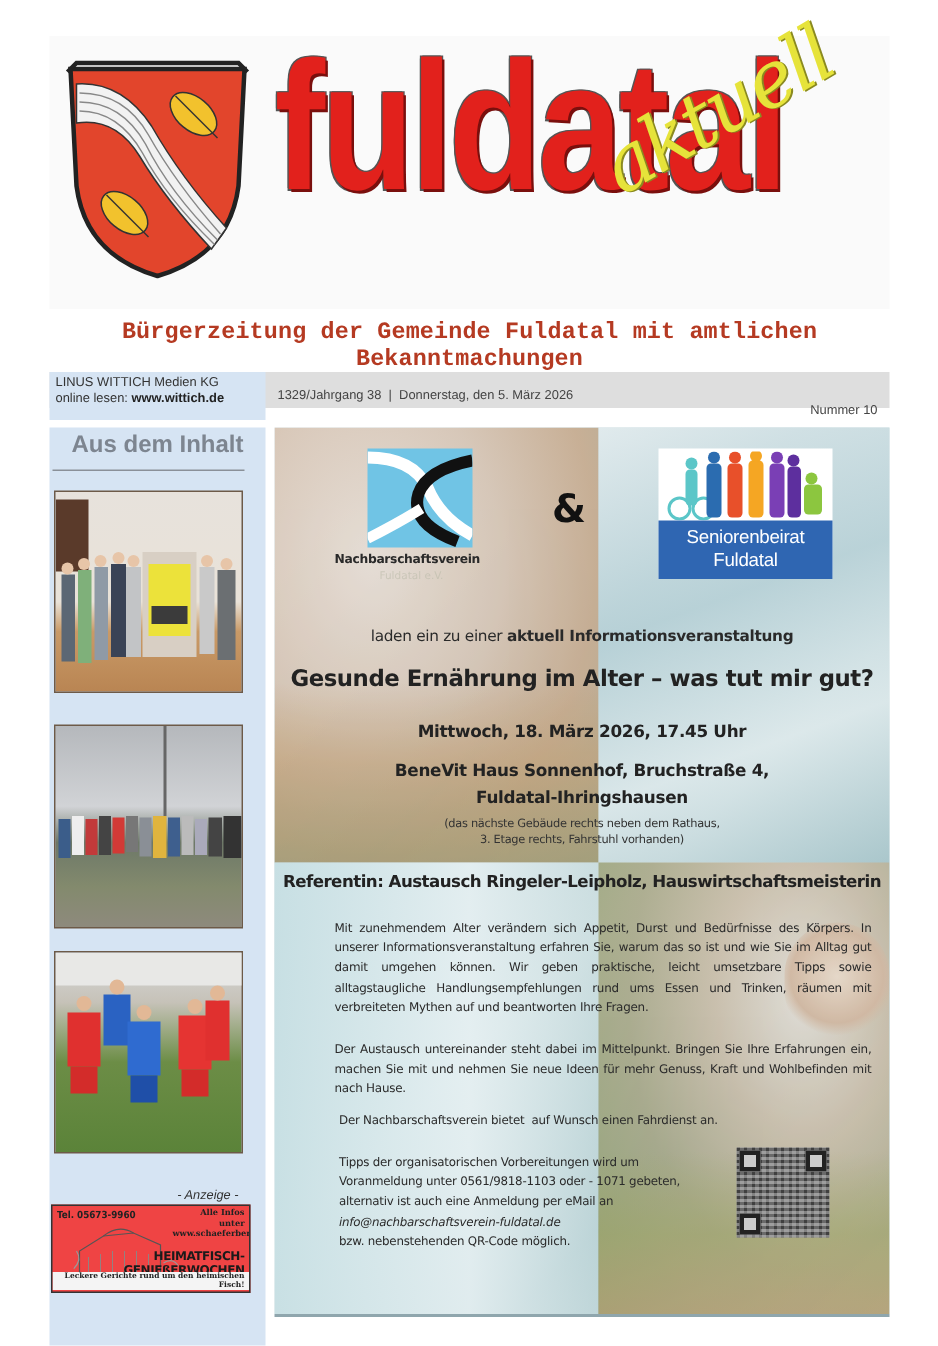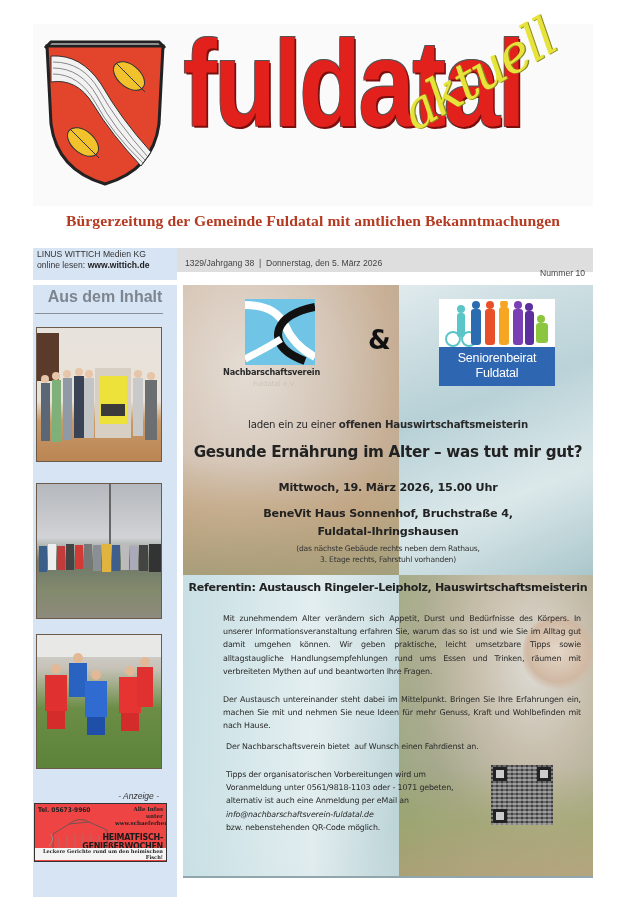--- a/index.html
+++ b/index.html
@@ -12,21 +12,21 @@
   .wordmark { position: absolute; left: 150px; top: 0px; height: 120px; font-family: "Liberation Sans", sans-serif;
     font-weight: 700; font-size: 122px; letter-spacing: -3px; line-height: 120px; color: #e2211c;
     text-shadow: 2px 2px 0 #7a0f0d, -1px -1px 0 #555, 1px -1px 0 #555, -1px 1px 0 #555; transform: scaleX(0.83); transform-origin: left top; }
   .aktuell { position: absolute; left: 388px; top: 58px; font-family: "DejaVu Serif", serif; font-style: italic;
     font-size: 52px; color: #e6e33a; transform: rotate(-30deg); transform-origin: left bottom;
     text-shadow: 1px 1px 0 #8a8a20; letter-spacing: -2px; }
   .localities { position: absolute; left: 156px; top: 126px; font-family: "DejaVu Sans", sans-serif; font-weight: 700;
     font-size: 15.5px; line-height: 19px; color: #333; letter-spacing: -0.3px; }
 
   .tagline { position: absolute; left: 33px; top: 212px; width: 560px; text-align: center;
-    font-family: Liberation Serif, serif; font-weight: 700; font-size: 15.6px; color: #b53a22; letter-spacing: 0.1px; }
+    font-family: Liberation Mono, monospace; font-weight: 700; font-size: 15.6px; color: #b53a22; letter-spacing: 0.1px; }
 
   
   .infobar { position: absolute; left: 33px; top: 248px; width: 560px; height: 24px; background: #dedede; display: flex; }
   .publisher { width: 144px; height: 32px; background: #d6e4f3; padding: 1px 4px; font-family: "Liberation Sans", sans-serif;
     font-size: 8.6px; line-height: 11px; color: #333; }
   .publisher b { color: #222; }
   .issue { flex: 1; padding: 10px 0 0 8px; font-family: "Liberation Sans", sans-serif; font-size: 8.6px; color: #444; }
   .number { padding: 20px 8px 0 0; font-family: "Liberation Sans", sans-serif; font-size: 8.6px; color: #444; }
 
   
@@ -254,24 +254,24 @@
       <rect x="93" y="22" width="12" height="20" rx="3" fill="#8cc63f"></rect>
         <circle cx="98" cy="18" r="4" fill="#8cc63f"></circle>
     </svg>
     <div class="sbr-band">
       <div>Seniorenbeirat</div>
       <div>Fuldatal</div>
     </div>
   </div>
 
   <div class="invite">
-    <span>laden ein zu einer </span><b>offenen Hauswirtschaftsmeisterin</b>
+    <span>laden ein zu einer </span><b>aktuell Informationsveranstaltung</b>
   </div>
   <div class="title">Gesunde Ernährung im Alter – was tut mir gut?</div>
-  <div class="date">Mittwoch, 19. März 2026, 15.00 Uhr</div>
+  <div class="date">Mittwoch, 18. März 2026, 17.45 Uhr</div>
   <div class="venue">
     <div>BeneVit Haus Sonnenhof, Bruchstraße 4,</div>
     <div>Fuldatal-Ihringshausen</div>
   </div>
   <div class="venue-note">
     <div>(das nächste Gebäude rechts neben dem Rathaus,</div>
     <div>3. Etage rechts, Fahrstuhl vorhanden)</div>
   </div>
   <div class="speaker">Referentin: Austausch Ringeler-Leipholz, Hauswirtschaftsmeisterin</div>
 

